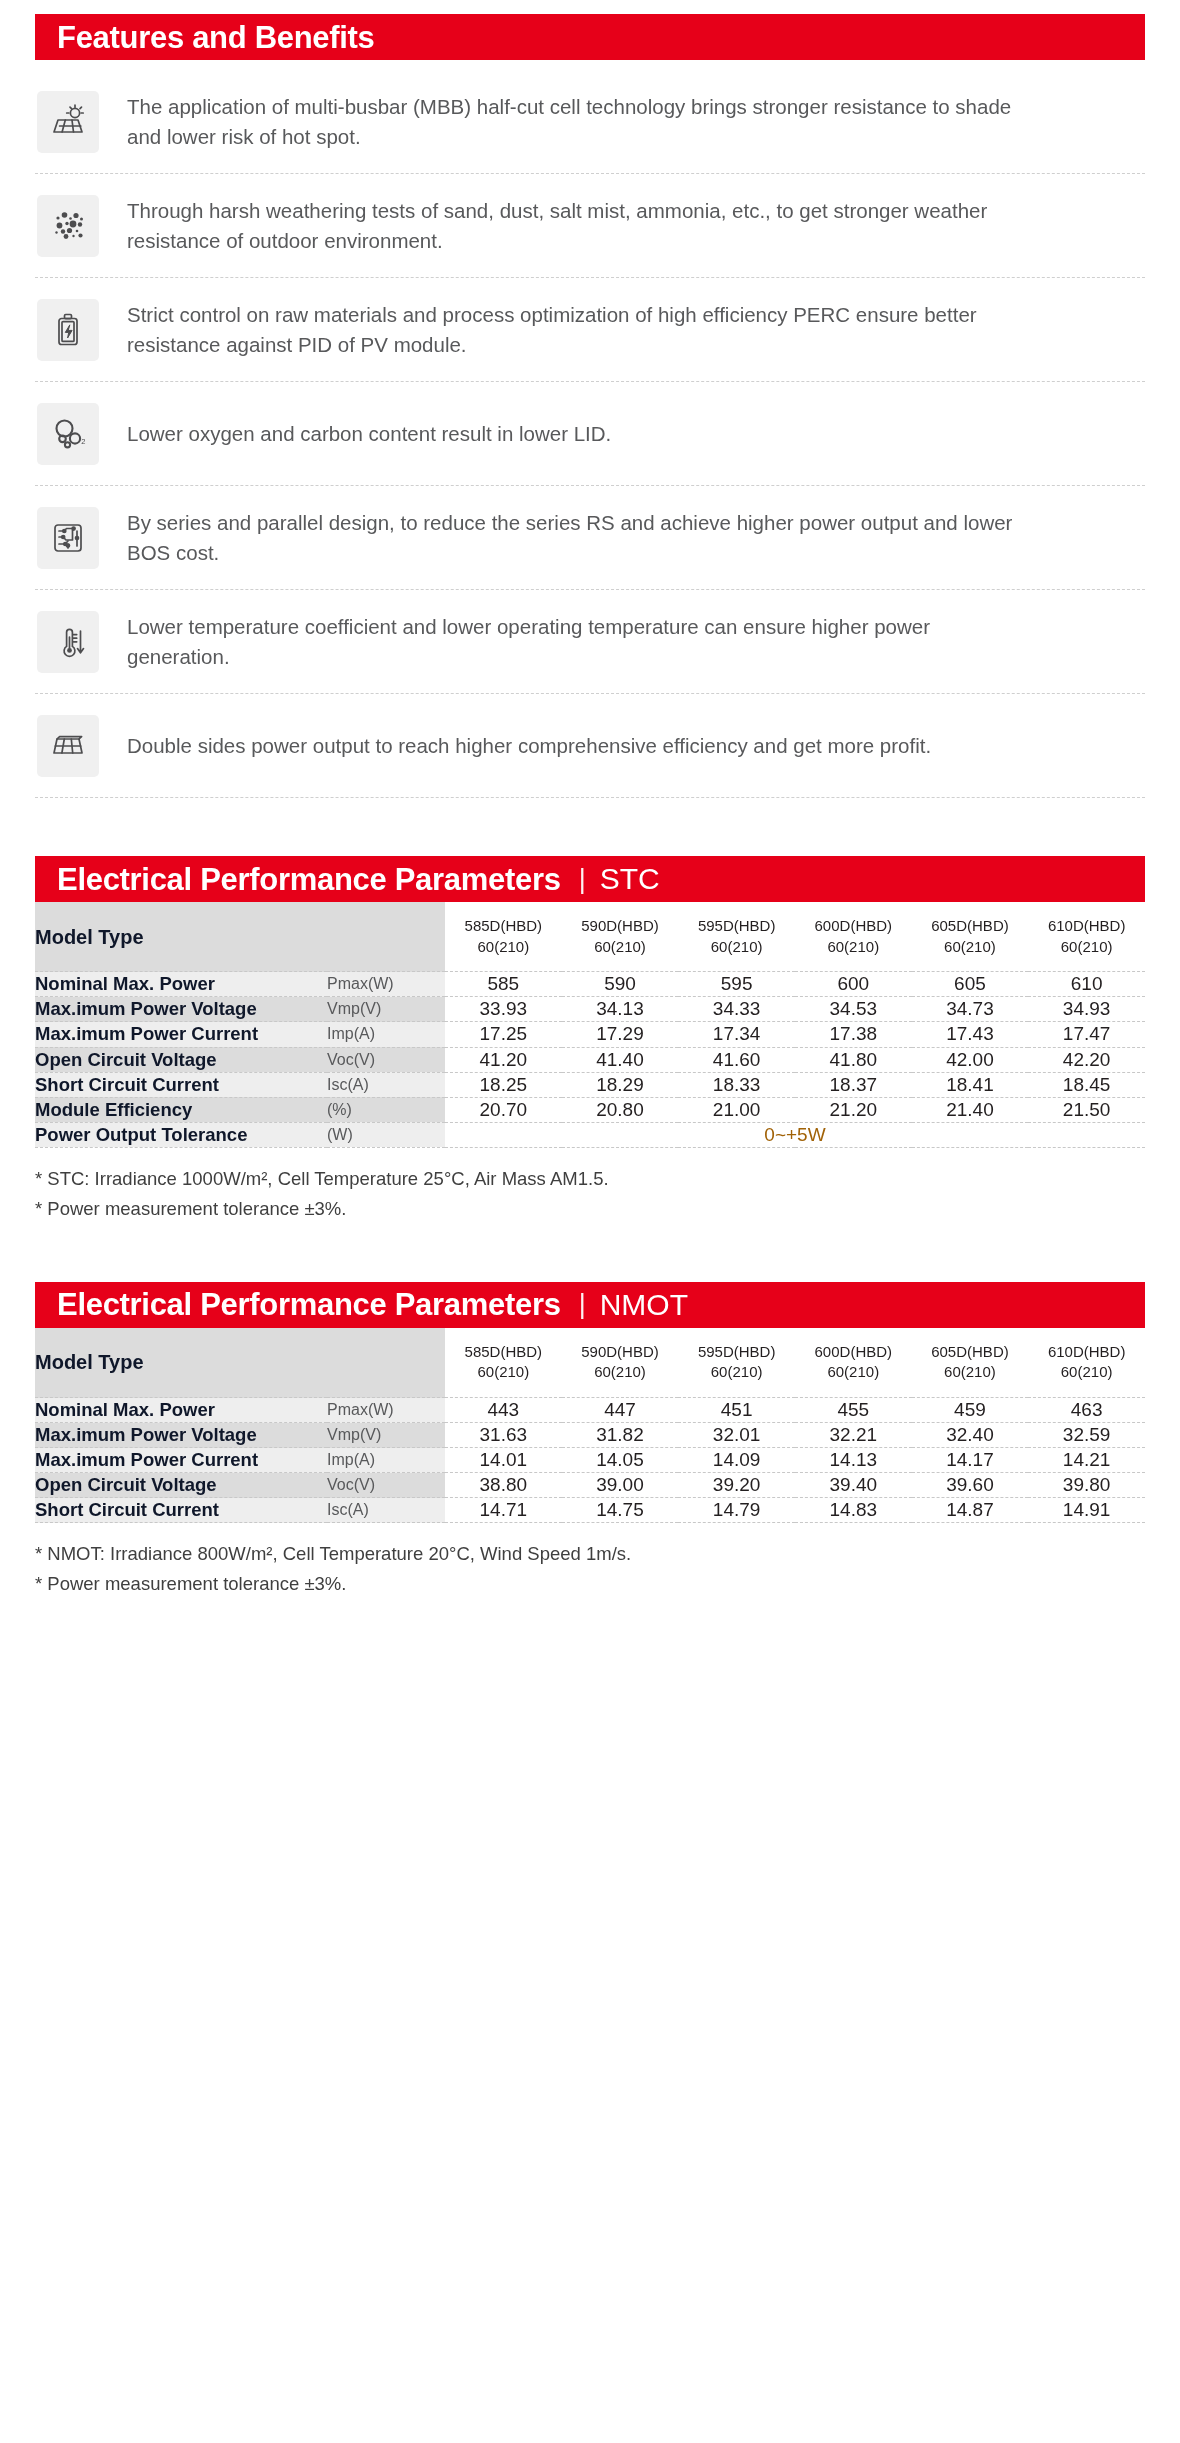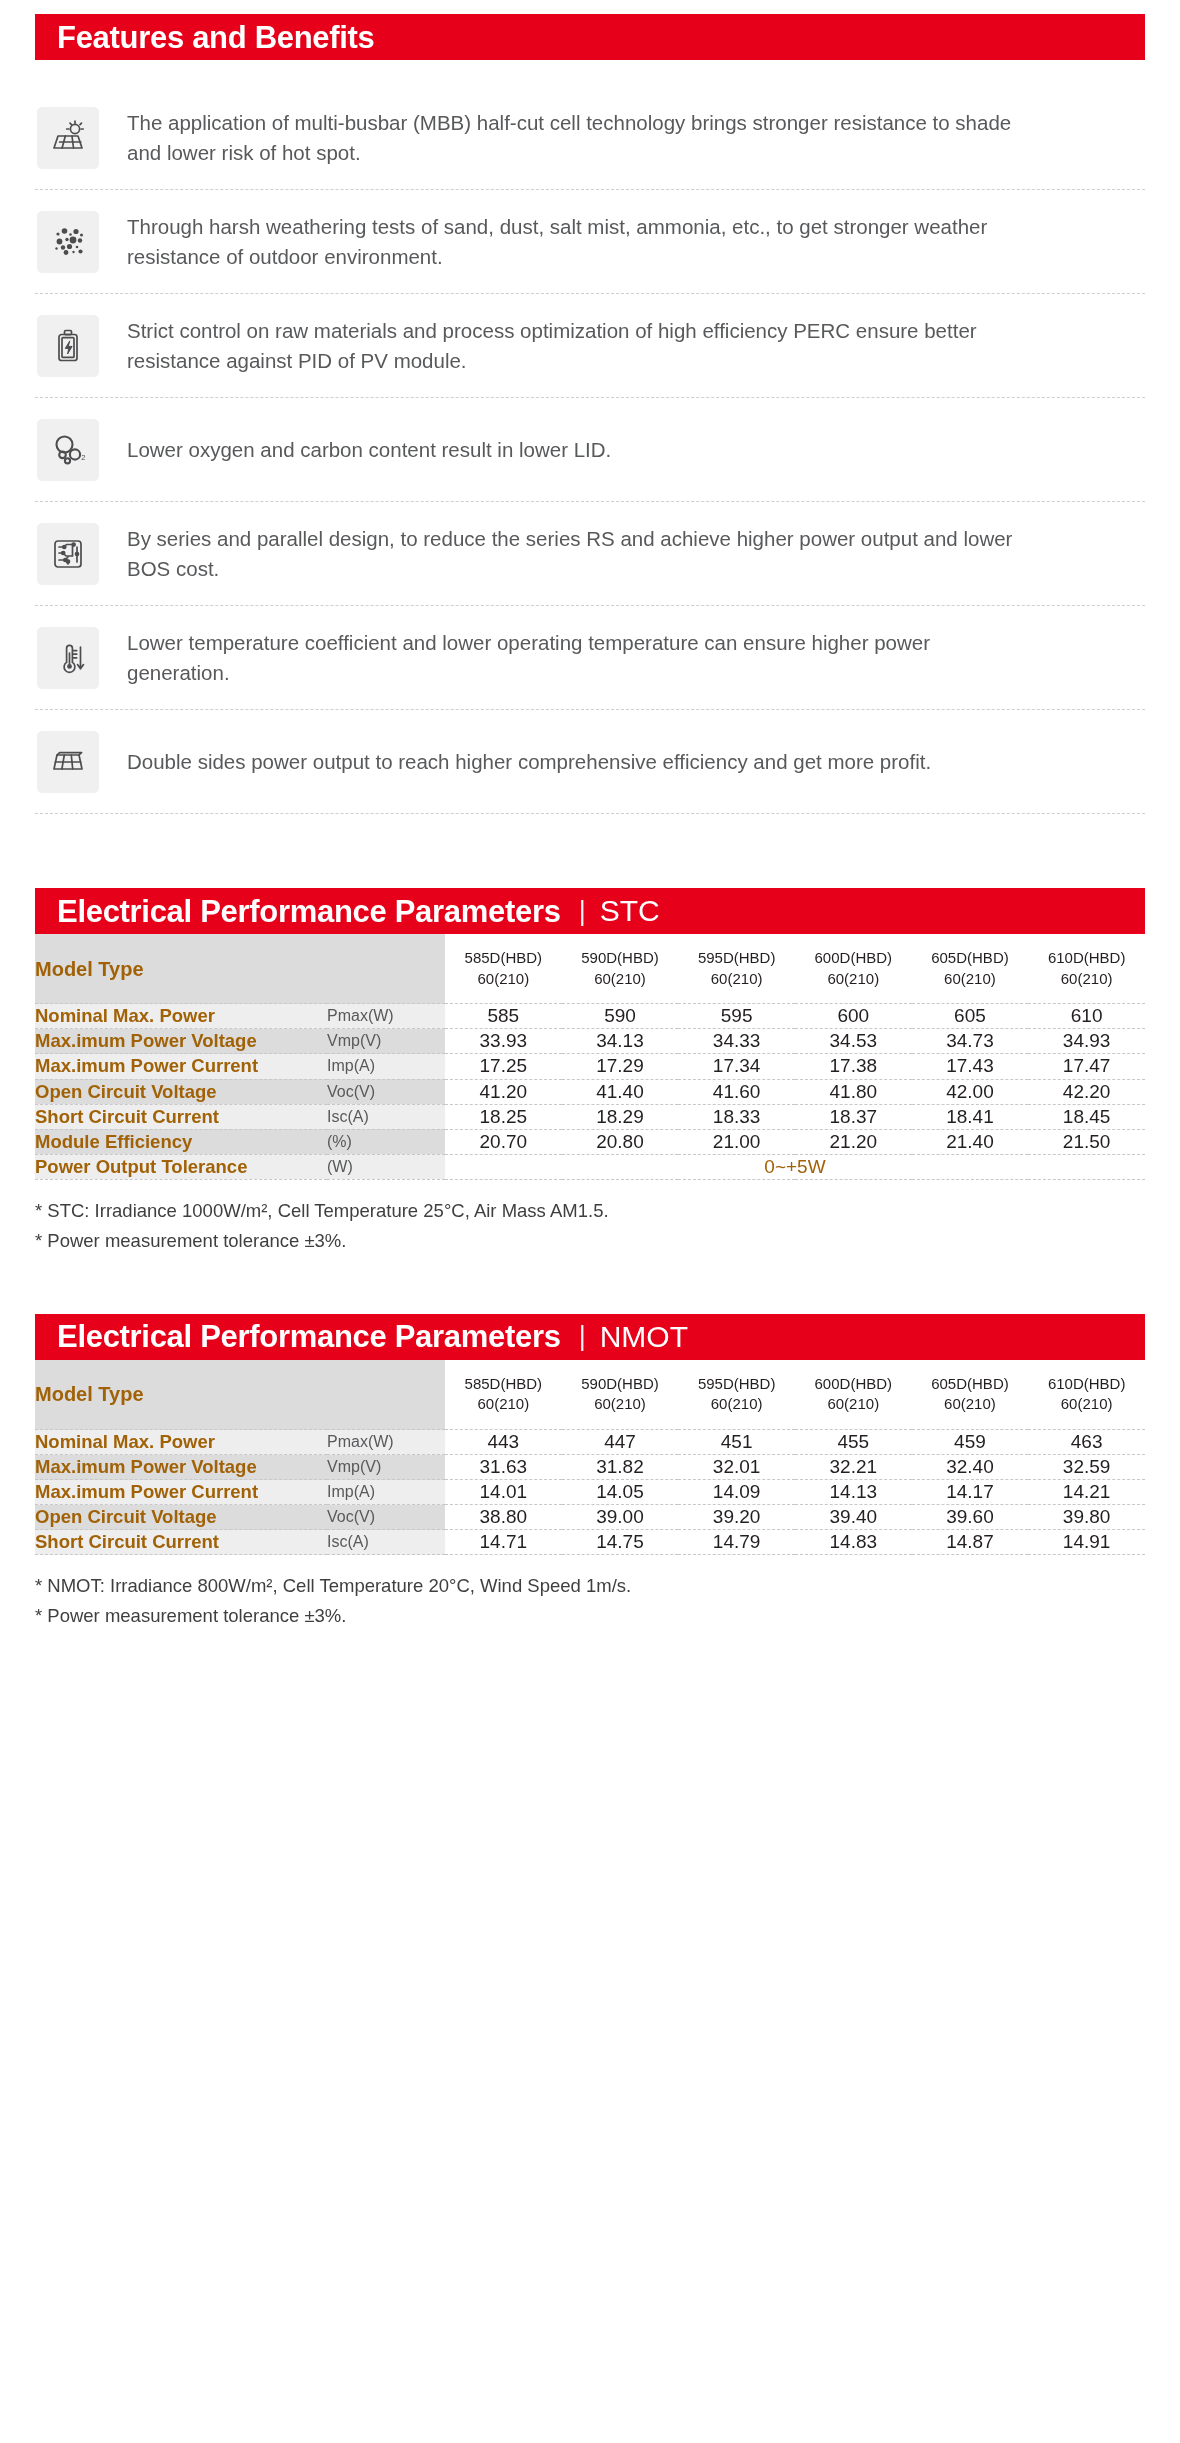--- a/index.html
+++ b/index.html
@@ -39,21 +39,21 @@
     line-height: 1;
   }
   .banner-sub {
     color: #ffffff;
     font-size: 30px;
     font-weight: 400;
     line-height: 1;
   }
 
   
-  .features { margin: 16px 35px; padding-top: 10px; }
+  .features { margin: 0 35px; padding-top: 10px; }
   .feature-row {
     display: flex;
     align-items: center;
     border-bottom: 1px dashed #cfcfcf;
     padding: 17px 0 17px 0;
     min-height: 104px;
   }
   .feature-row:last-child { border-bottom: 1px dashed #cfcfcf; }
   .feature-icon {
     flex: 0 0 62px;
@@ -86,21 +86,21 @@
     border-bottom: 1px dashed #c8c8c8;
     padding: 0;
   }
   .c-name  { width: 292px; }
   .c-unit  { width: 118px; }
   .c-val   { width: auto; }
 
   td.name {
     font-size: 18.5px;
     font-weight: bold;
-    color: #a16207;
+    color: #0f172a;
     padding: 13px 0 13px 16px;
     line-height: 1.3;
   }
   td.unit {
     font-size: 16px;
     color: #58595b;
     text-align: left;
     padding-right: 20px;
     white-space: nowrap;
   }

